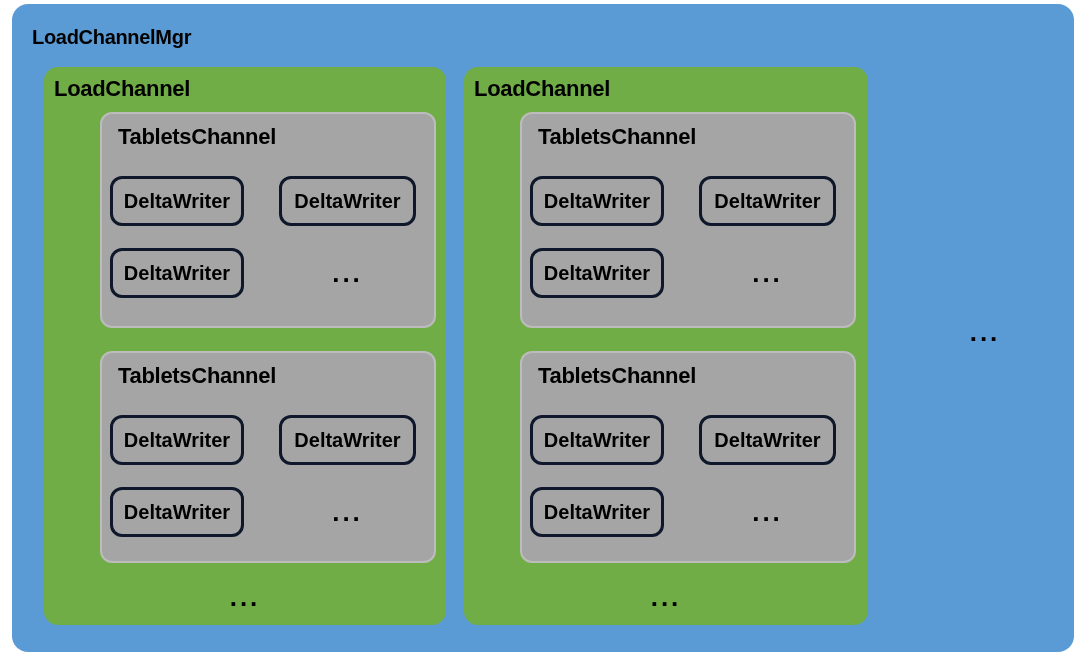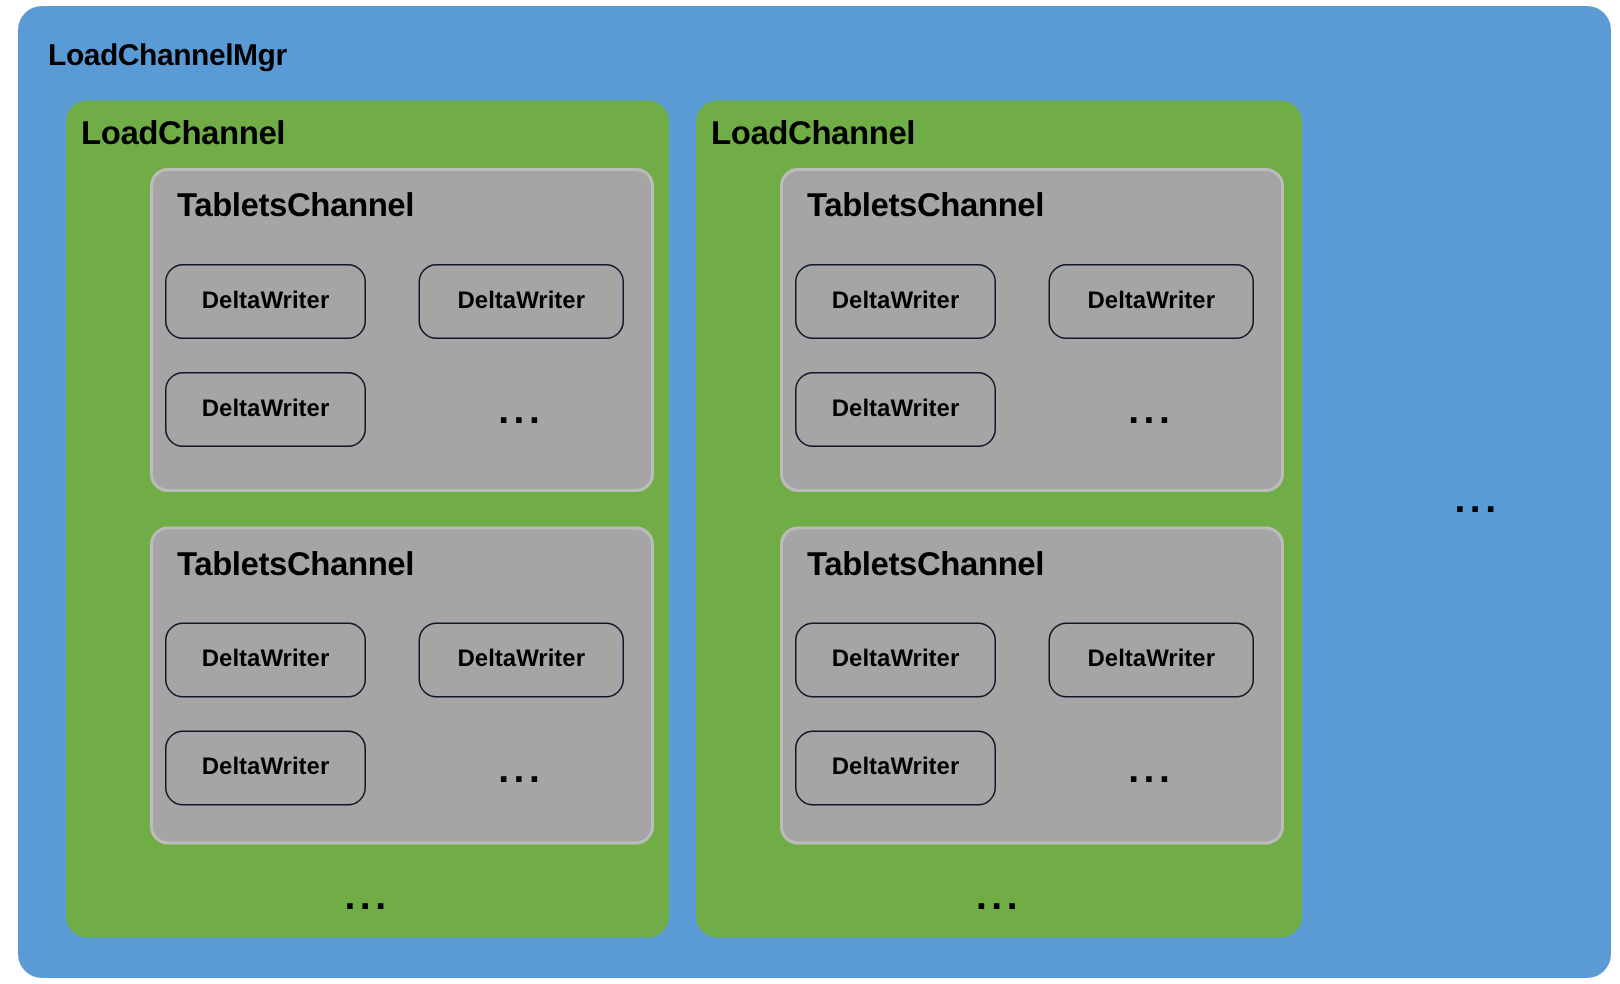--- a/index.html
+++ b/index.html
@@ -82,27 +82,27 @@
     position: absolute;
     left: 8px;
     top: 62px;
     display: grid;
     grid-template-columns: 134px 137px;
     column-gap: 35px;
     grid-auto-rows: 50px;
     row-gap: 22px;
   }
   .writer {
-    border: 1px solid #0f172a;
+    border: 3px solid #0f172a;
     border-radius: 12px;
     box-sizing: border-box;
     display: flex;
     align-items: center;
     justify-content: center;
-    font-size: 16px;
+    font-size: 20px;
     white-space: nowrap;
     text-align: right;
   }
   .ellipsis {
     font-size: 26px;
     letter-spacing: 3px;
     white-space: nowrap;
   }
   .writer-ellipsis {
     display: flex;

